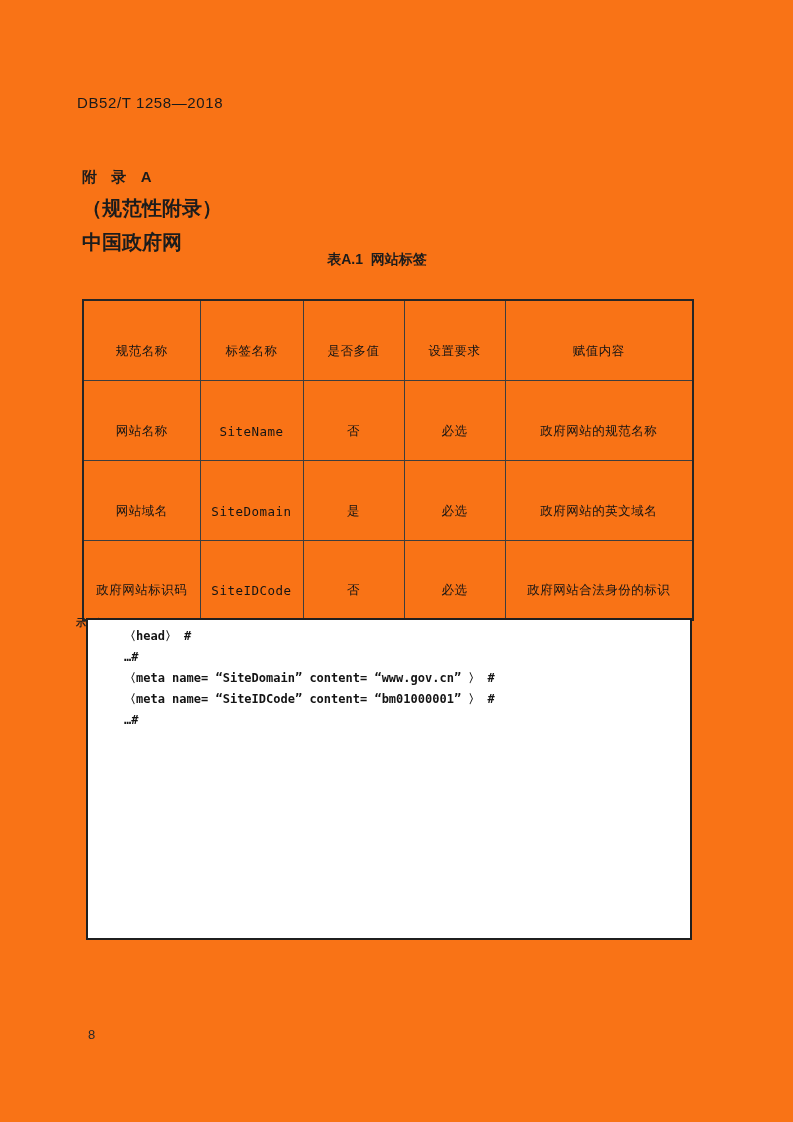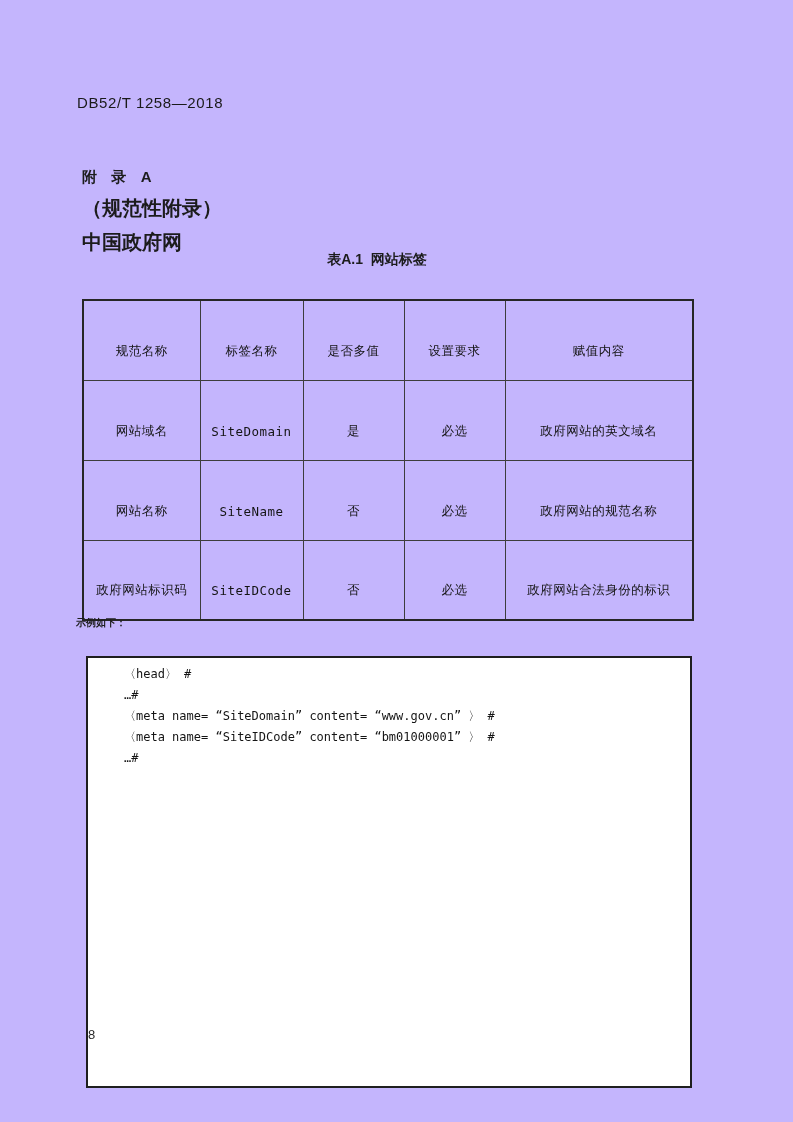--- a/index.html
+++ b/index.html
@@ -2,21 +2,21 @@
 <html><head>
 <meta charset="utf-8">
 <style>
   * { margin: 0; padding: 0; box-sizing: border-box; }
   html, body { background: #e8e8e8; }
   .page {
     position: relative;
     width: 793px;
     height: 1122px;
     margin: 0 auto;
-    background: #c4b5fd;
+    background: #f97316;
     font-family: "Liberation Sans", sans-serif;
     color: #1c1c1c;
     overflow: hidden;
   }
   .doc-number {
     position: absolute;
     left: 77px;
     top: 94px;
     font-size: 15px;
     letter-spacing: 0.6px;
@@ -82,25 +82,26 @@
     position: absolute;
     left: 76px;
     top: 616px;
     font-size: 10px;
     font-weight: 600;
     white-space: pre;
   }
   .code-box {
     position: absolute;
     left: 86px;
-    top: 656px;
+    top: 618px;
     width: 606px;
-    height: 432px;
+    height: 322px;
     border: 2px solid #1f1f1f;
     background: #ffffff;
+    font-weight: bold;
   }
   .code-box .code-line {
     font-family: "DejaVu Sans Mono", "Liberation Mono", monospace;
     font-size: 12px;
     line-height: 21px;
     white-space: pre;
     color: #141414;
     padding-left: 36px;
   }
   .code-box .code-inner { padding-top: 6px; }
@@ -137,32 +138,32 @@
     </colgroup>
     <tbody>
       <tr>
         <td>规范名称</td>
         <td>标签名称</td>
         <td>是否多值</td>
         <td>设置要求</td>
         <td>赋值内容</td>
       </tr>
       <tr>
+        <td>网站名称</td>
+        <td class="mono-cell">SiteName</td>
+        <td>否</td>
+        <td>必选</td>
+        <td>政府网站的规范名称</td>
+      </tr>
+      <tr>
         <td>网站域名</td>
         <td class="mono-cell">SiteDomain</td>
         <td>是</td>
         <td>必选</td>
         <td>政府网站的英文域名</td>
-      </tr>
-      <tr>
-        <td>网站名称</td>
-        <td class="mono-cell">SiteName</td>
-        <td>否</td>
-        <td>必选</td>
-        <td>政府网站的规范名称</td>
       </tr>
       <tr>
         <td>政府网站标识码</td>
         <td class="mono-cell">SiteIDCode</td>
         <td>否</td>
         <td>必选</td>
         <td>政府网站合法身份的标识</td>
       </tr>
     </tbody>
   </table>

